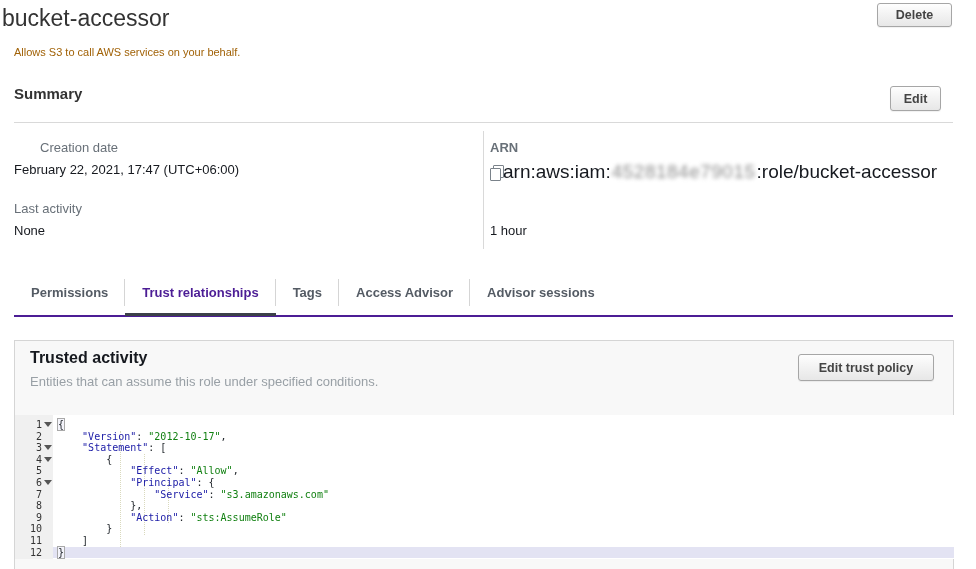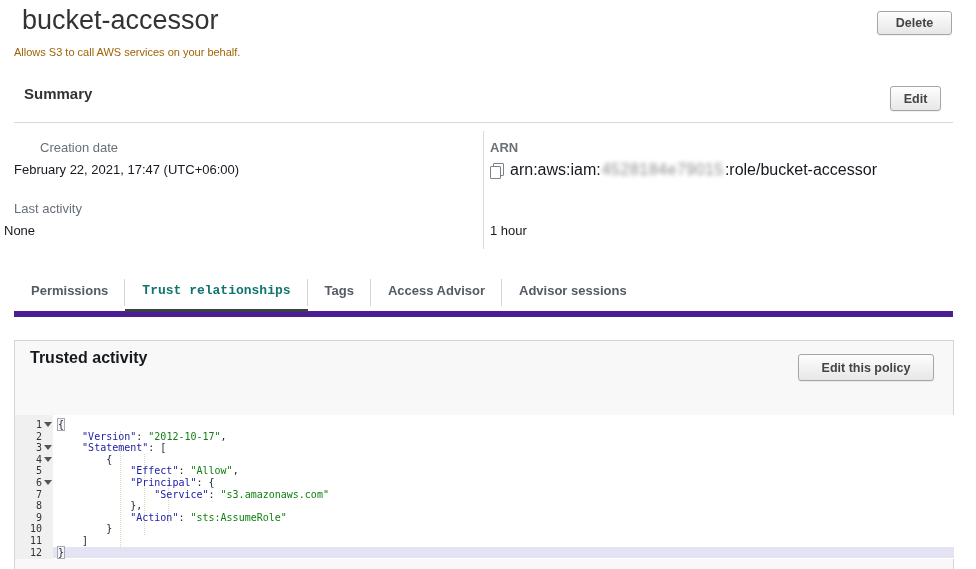--- a/index.html
+++ b/index.html
@@ -13,43 +13,43 @@
   
   .btn {
     position:absolute; display:flex; align-items:center; justify-content:center;
     background:linear-gradient(180deg,#fefefe 0%,#f3f3f3 45%,#e7e7e7 100%);
     border:1px solid #a6a6a6; border-radius:3px;
     font-size:12.5px; font-weight:bold; color:#444; cursor:pointer;
     box-shadow:0 1px 1px rgba(0,0,0,.06);
   }
 
   
-  .page-title { left:22px; top:5px; font-size:27px; font-weight:400; color:#333; }
+  .page-title { left:2px; top:5px; font-size:23px; font-weight:400; color:#333; }
   .page-sub   { left:14px; top:46px; font-size:11px; color:#a16207; }
-  .summary-h  { left:24px; top:85px; font-size:15px; font-weight:bold; color:#333; }
+  .summary-h  { left:14px; top:85px; font-size:15px; font-weight:bold; color:#333; }
 
   .hr-div { left:14px; top:122px; width:939px; height:1px; background:#d9d9d9; }
   .v-div  { left:483px; top:131px; width:1px; height:118px; background:#d9d9d9; }
 
   .f-label { position:absolute; font-size:13px; color:#687078; }
   .f-value { position:absolute; font-size:13px; color:#16191f; }
 
-  .arn-row { position:absolute; left:490px; top:161px; display:flex; align-items:center; gap:7px; font-size:16px; color:#16191f; }
+  .arn-row { position:absolute; left:490px; top:161px; display:flex; align-items:center; font-size:19px; color:#16191f; }
   .copy-icon { position:relative; width:13px; height:14px; display:inline-block; }
   .copy-icon::before { content:""; position:absolute; left:3px; top:0; width:9px; height:11px; border:1px solid #7a828a; background:#fff; border-radius:1px; }
   .copy-icon::after  { content:""; position:absolute; left:0; top:3px; width:9px; height:11px; border:1px solid #7a828a; background:#fff; border-radius:1px; }
   .blurred { filter:blur(2px); color:#8d8d8d; letter-spacing:.5px; margin:0 1px; }
 
   
   .tabbar { position:absolute; left:14px; top:277px; width:939px; height:40px;
-            display:flex; align-items:stretch; border-bottom:6px solid #4c1d95; }
+            display:flex; align-items:stretch; border-bottom:2px solid #4c1d95; }
   .tab { position:relative; display:flex; align-items:center; padding:0 17px 8px 17px;
          font-size:13px; font-weight:bold; color:#545b64; cursor:pointer; }
   .tab:not(:last-child)::after { content:""; position:absolute; right:0; top:2px; height:27px; width:1px; background:#d5d5d5; }
-  .tab.active { color:#0f766e;font-family:Liberation Mono, monospace; }
+  .tab.active { color:#4c1d95; }
   .tab.active::before { content:""; position:absolute; left:0; right:0; bottom:-1px; height:3px; background:#3c4149; z-index:2; }
 
   
   .panel { position:absolute; left:14px; top:340px; width:940px; height:231px;
            background:#f8f8f8; border:1px solid #d5d5d5; }
   .trusted-title { left:30px; top:349px; font-size:16px; font-weight:bold; color:#16191f; }
   .trusted-sub   { left:30px; top:374px; font-size:13px; color:#99a0a6; }
 
   
   .editor { position:absolute; left:15px; top:415px; width:939px; height:144px;
@@ -70,52 +70,53 @@
   .g1 { left:67px;  top:15.6px; height:116px; }
   .g2 { left:91px;  top:38.8px; height:81px;  }
   .g3 { left:115px; top:62px;   height:46px;  }
 </style>
 </head>
 <body>
 
 <div class="page">
 
   <h1 class="abs page-title">bucket-accessor</h1>
-  <button class="btn" style="left:877px; top:3px; width:75px; height:24px;margin-top:8px;">Delete</button>
+  <button class="btn" style="left:877px; top:3px; width:75px; height:24px;">Delete</button>
   <div class="abs page-sub">Allows S3 to call AWS services on your behalf.</div>
 
   <h2 class="abs summary-h">Summary</h2>
   <button class="btn" style="left:890px; top:86px; width:51px; height:25px;">Edit</button>
 
   <div class="abs hr-div"></div>
   <div class="abs v-div"></div>
 
   <div class="f-label" style="left:14px; top:140px;margin-left:26px;">Creation date</div>
   <div class="f-value" style="left:14px; top:162px;">February 22, 2021, 17:47 (UTC+06:00)</div>
   <div class="f-label" style="left:14px; top:201px;">Last activity</div>
-  <div class="f-value" style="left:4px; top:223px;">None</div>
+  <div class="f-value" style="left:14px; top:223px;">None</div>
 
   <div class="f-label" style="left:490px; top:140px;font-weight:bold;">ARN</div>
   <div class="arn-row">
     <span class="copy-icon"></span>
     <span><span>arn:aws:iam:</span><span class="blurred">4528184e79015</span><span>:role/bucket-accessor</span></span>
   </div>
   <div class="f-value" style="left:490px; top:223px;">1 hour</div>
 
   <div class="tabbar">
     <div class="tab">Permissions</div>
     <div class="tab active">Trust relationships</div>
     <div class="tab">Tags</div>
     <div class="tab">Access Advisor</div>
     <div class="tab">Advisor sessions</div>
   </div>
 
   <div class="panel"></div>
   <h3 class="abs trusted-title">Trusted activity</h3>
-  <button class="btn" style="left:798px; top:354px; width:136px; height:27px;">Edit this policy</button>
+  <div class="abs trusted-sub">Entities that can assume this role under specified conditions.</div>
+  <button class="btn" style="left:798px; top:354px; width:136px; height:27px;">Edit trust policy</button>
 
   <div class="editor">
     <div class="active-line"></div>
     <div class="gutter">
         <div class="gut-row">1<span class="fold"></span></div>
         <div class="gut-row">2</div>
         <div class="gut-row">3<span class="fold"></span></div>
         <div class="gut-row">4<span class="fold"></span></div>
         <div class="gut-row">5</div>
         <div class="gut-row">6<span class="fold"></span></div>

